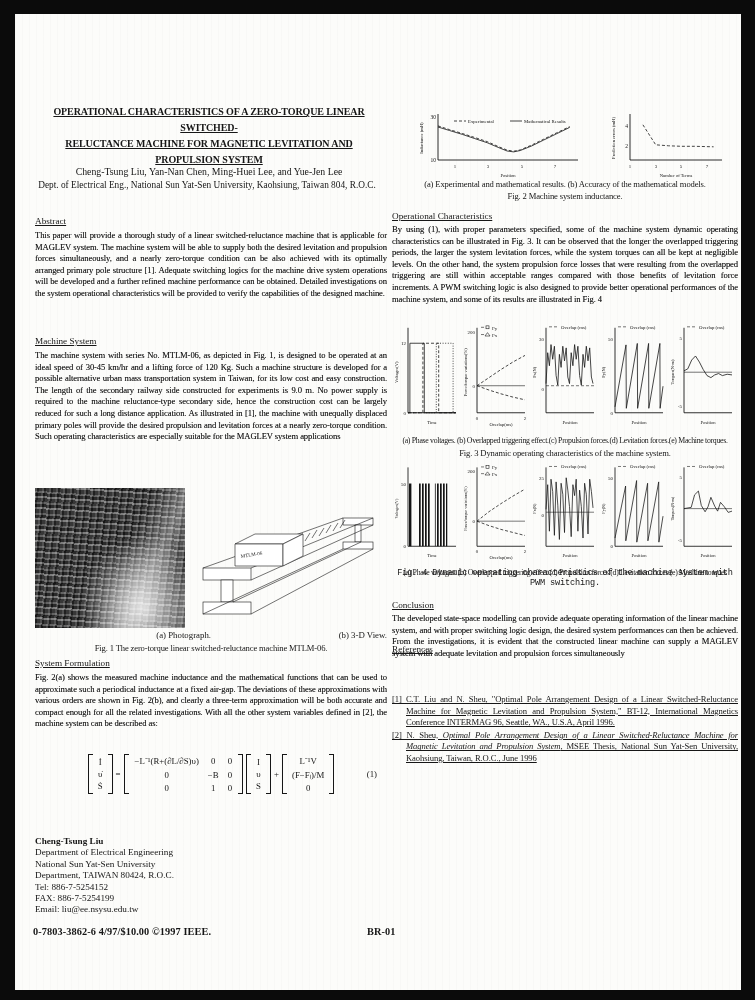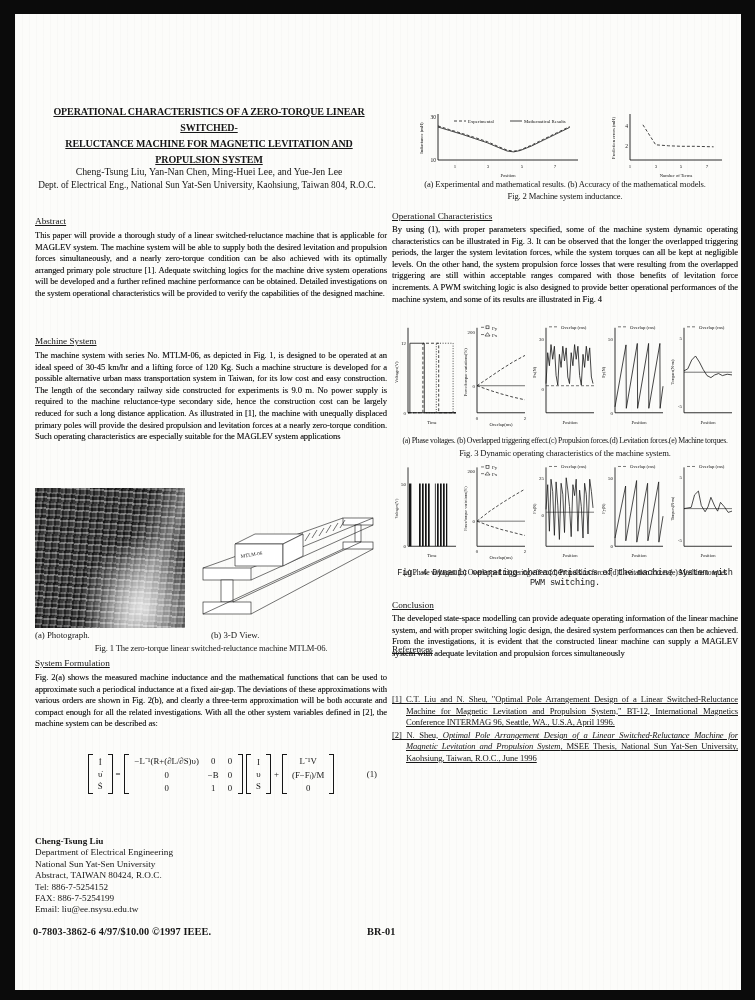--- a/index.html
+++ b/index.html
@@ -27,21 +27,21 @@
   
   .photo{width:150px;height:140px;
     background:
       radial-gradient(ellipse at 72% 86%, rgba(255,255,255,.8), rgba(255,255,255,0) 42%),
       linear-gradient(115deg, rgba(0,0,0,0) 55%, rgba(255,255,255,.35) 72%, rgba(0,0,0,0) 86%),
       repeating-linear-gradient(97deg, rgba(255,255,255,.18) 0 2px, rgba(0,0,0,.25) 2px 4px, rgba(255,255,255,.06) 4px 7px),
       repeating-linear-gradient(4deg, #1d1d1d 0 3px, #5a5a5a 3px 5px, #2b2b2b 5px 9px, #757575 9px 11px);
   }
   .f1row{display:flex;gap:10px;}
   .f1caps{display:flex;width:352px;font-size:8.8px;}
-  .f1caps div{flex:1;text-align:left;}
+  .f1caps div{flex:1;text-align:right;}
   
   .eq{display:flex;align-items:center;justify-content:center;font-size:8.8px;gap:3px;width:352px;position:relative;}
   .brk{width:4px;align-self:stretch;border:1.1px solid #161616;}
   .brk.l{border-right:none;} .brk.r{border-left:none;}
   .vec{display:flex;flex-direction:column;justify-content:space-around;text-align:center;padding:1px 2px;gap:2px;}
   .mat{display:grid;grid-template-columns:auto auto auto;column-gap:9px;row-gap:3px;
        justify-items:center;align-items:center;padding:1px 3px;}
   .eqnum{position:absolute;right:10px;top:50%;transform:translateY(-50%);font-size:8.8px;}
   .ref{font-size:8.6px;line-height:11.6px;text-align:justify;letter-spacing:-0.1px;
        padding-left:14px;text-indent:-14px;margin:0 0 1px 0;}
@@ -161,21 +161,21 @@
       <span>0</span>
     </span>
     <span class="brk r"></span>
     <span class="eqnum">(1)</span>
   </div>
 
   <div class="abs colL contact" style="top:822px;">
     <div class="nm">Cheng-Tsung Liu</div>
     <div>Department of Electrical Engineering</div>
     <div>National Sun Yat-Sen University</div>
-    <div>Abstract, TAIWAN 80424, R.O.C.</div>
+    <div>Department, TAIWAN 80424, R.O.C.</div>
     <div>Tel: 886-7-5254152</div>
     <div>FAX: 886-7-5254199</div>
     <div>Email: liu@ee.nsysu.edu.tw</div>
   </div>
 
   <div class="abs foot" style="top:912px;left:18px;">0-7803-3862-6 4/97/$10.00 ©1997 IEEE.</div>
   <div class="abs foot" style="top:912px;left:352px;">BR-01</div>
 
   <div class="abs colR f2row" style="top:94px;">
     <svg width="168" height="75" viewBox="0 0 168 75" style="margin-left:24px;">

